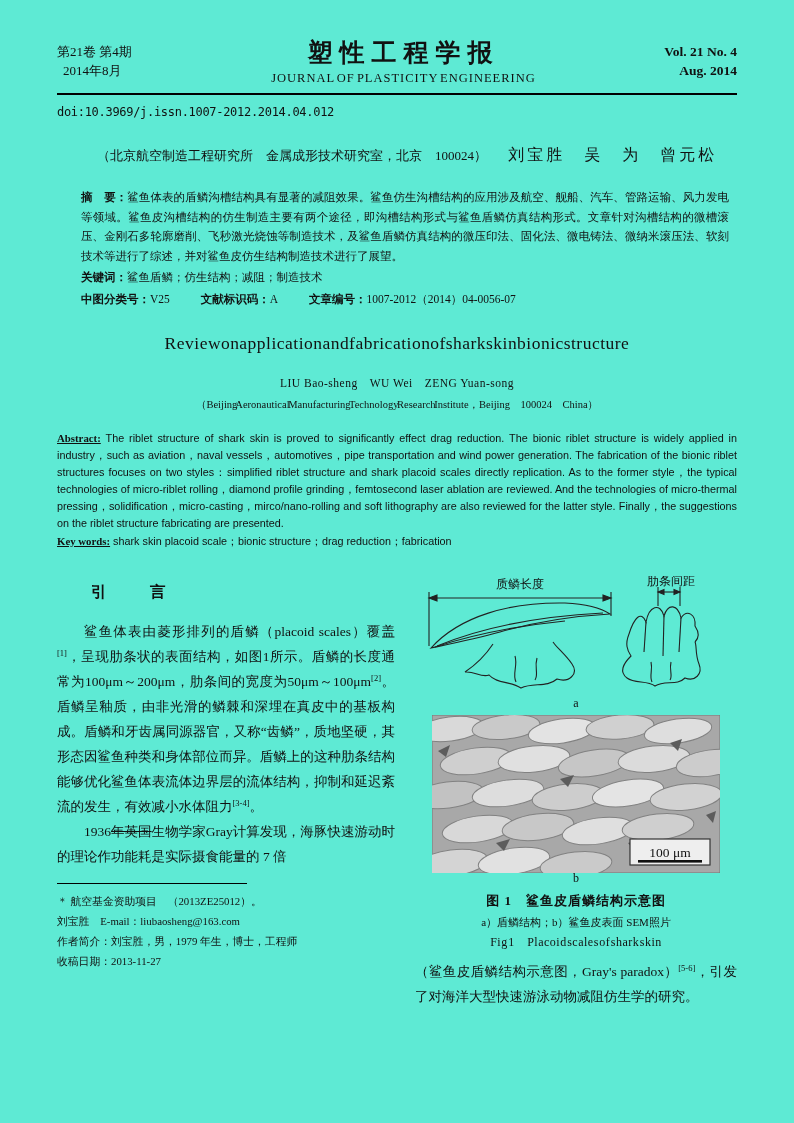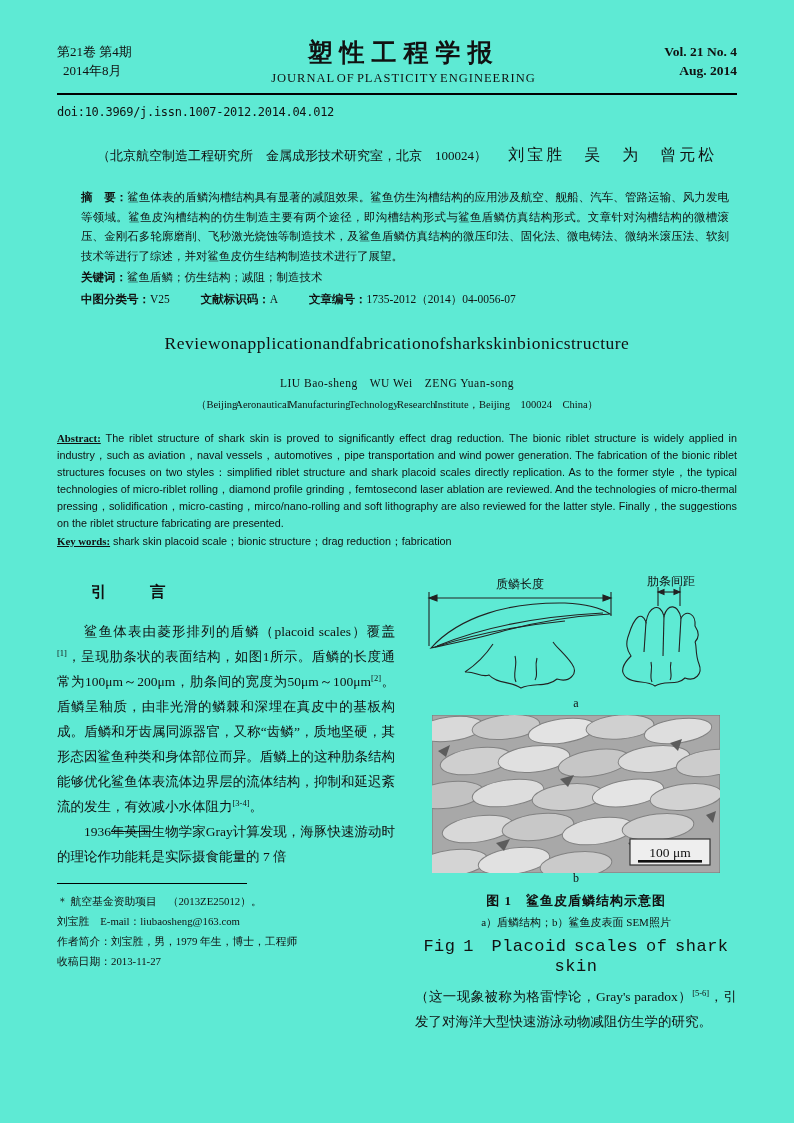--- a/index.html
+++ b/index.html
@@ -50,21 +50,21 @@
   .footnote{margin-top:14px;}
   .fn-rule{width:190px;border-top:1.3px solid #000;margin-bottom:7px;}
   .fn-line{font-size:10.8px;line-height:20px;}
   
   .figure{text-align:center;}
   .fig-sketch{display:block;margin:0 auto;}
   .fig-sub{font-size:12px;margin-top:-2px;}
   .fig-photo{display:block;margin:4px auto 0 auto;}
   .cap-cn{font-size:13px;font-weight:600;margin-top:6px;letter-spacing:1px;}
   .cap-ab{font-size:11px;margin-top:5px;}
-  .cap-en{font-size:17px;margin-top:4px;word-spacing:-3px;letter-spacing:0.5px;font-family:Liberation Mono, monospace;}
+  .cap-en{font-size:12px;margin-top:4px;word-spacing:-3px;letter-spacing:0.5px;}
   svg text{font-family:"Liberation Serif","DejaVu Serif",serif;}
 </style>
 </head>
 <body>
 
 <div class="page">
 
   <div class="jheader">
     <div class="jh-left">
       <div>第21卷 第4期</div>
@@ -85,21 +85,21 @@
   <div class="authors-row">
     <span>（北京航空制造工程研究所　金属成形技术研究室，北京　100024）</span>
     <span class="authors-cn">刘宝胜　吴　为　曾元松</span>
   </div>
 
   <p class="abs-cn"><b>摘　要：</b><span>鲨鱼体表的盾鳞沟槽结构具有显著的减阻效果。鲨鱼仿生沟槽结构的应用涉及航空、舰船、汽车、管路运输、风力发电等领域。鲨鱼皮沟槽结构的仿生制造主要有两个途径，即沟槽结构形式与鲨鱼盾鳞仿真结构形式。文章针对沟槽结构的微槽滚压、金刚石多轮廓磨削、飞秒激光烧蚀等制造技术，及鲨鱼盾鳞仿真结构的微压印法、固化法、微电铸法、微纳米滚压法、软刻技术等进行了综述，并对鲨鱼皮仿生结构制造技术进行了展望。</span></p>
   <p class="kw-cn"><b>关键词：</b><span>鲨鱼盾鳞；仿生结构；减阻；制造技术</span></p>
   <p class="clc-line">
     <span class="seg"><b>中图分类号：</b><span>V25</span></span>
     <span class="seg"><b>文献标识码：</b><span>A</span></span>
-    <span class="seg"><b>文章编号：</b><span>1735-2012（2014）04-0056-07</span></span>
+    <span class="seg"><b>文章编号：</b><span>1007-2012（2014）04-0056-07</span></span>
   </p>
 
   <div class="en-title">Review on application and fabrication of shark skin bionic structure</div>
   <div class="en-authors">LIU Bao-sheng　WU Wei　ZENG Yuan-song</div>
   <div class="en-affil">（Beijing Aeronautical Manufacturing Technology Research Institute，Beijing　100024　China）</div>
   <p class="abs-en"><span class="lbl">Abstract:</span><span> The riblet structure of shark skin is proved to significantly effect drag reduction. The bionic riblet structure is widely applied in industry，such as aviation，naval vessels，automotives，pipe transportation and wind power generation. The fabrication of the bionic riblet structures focuses on two styles：simplified riblet structure and shark placoid scales directly replication. As to the former style，the typical technologies of micro-riblet rolling，diamond profile grinding，femtosecond laser ablation are reviewed. And the technologies of micro-thermal pressing，solidification，micro-casting，mirco/nano-rolling and soft lithography are also reviewed for the latter style. Finally，the suggestions on the riblet structure fabricating are presented.</span></p>
   <p class="kw-en"><span class="lbl">Key words:</span><span> shark skin placoid scale；bionic structure；drag reduction；fabrication</span></p>
 
   <div class="cols">
 
@@ -196,17 +196,17 @@
             <rect x="206" y="145" width="64" height="2.6" fill="#111"></rect>
           </g>
         </svg>
         <div class="fig-sub">b</div>
 
         <div class="cap-cn">图 1　鲨鱼皮盾鳞结构示意图</div>
         <div class="cap-ab">a）盾鳞结构；b）鲨鱼皮表面 SEM照片</div>
         <div class="cap-en">Fig 1　Placoid scales of shark skin</div>
       </div>
 
-      <p class="cont-p"><span>（这一现象被称为格雷悖论，Gray's paradox）</span><sup>[5-6]</sup><span>，引发了对海洋大型快速游泳动物减阻仿生学的研究。</span></p>
+      <p class="cont-p"><span>（鲨鱼皮盾鳞结构示意图，Gray's paradox）</span><sup>[5-6]</sup><span>，引发了对海洋大型快速游泳动物减阻仿生学的研究。</span></p>
     </div>
   </div>
 
 </div>
 
 </body></html>

